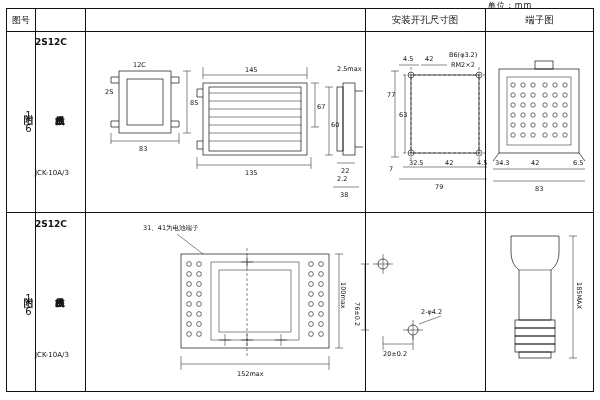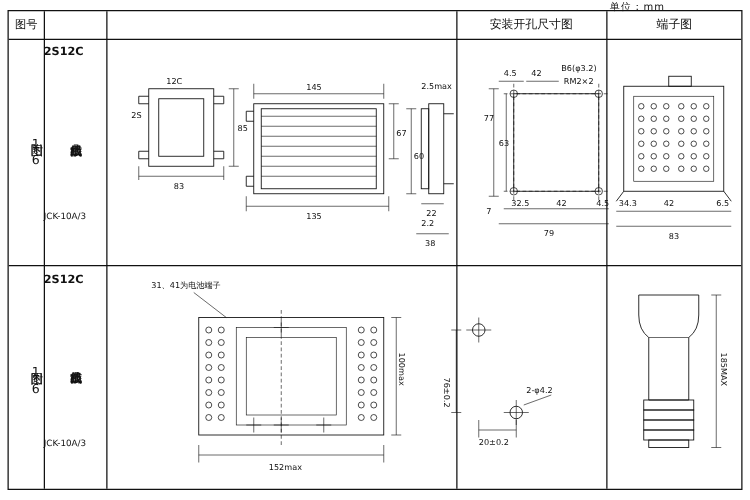--- a/index.html
+++ b/index.html
@@ -200,21 +200,21 @@
     </div>
 
     <div class="cellc vtext" style="left:0;top:215px;width:28px;font-size:10px;line-height:13px;letter-spacing:2px;display:flex;justify-content:center;height:160px;">附图16</div>
 
     <div class="cellc" style="left:28px;top:210px;width:50px;">
       <div style="font-size:9px;font-weight:bold;">2S12C</div>
       <div class="vtext" style="font-size:9.5px;margin:2px auto 0;line-height:12px;height:118px;display:flex;justify-content:center;">凸出式板前接线</div>
       <div style="font-size:7px;margin-top:2px;">JCK-10A/3</div>
     </div>
 
-    <div style="position:absolute;left:78px;top:203px;width:280px;height:179px;">
+    <div style="position:absolute;left:78px;top:203px;width:280px;height:179px;padding-left:22px;">
       <svg width="280" height="179" viewBox="0 0 280 179">
         <text class="txt" x="36" y="18">31、41为电池端子</text>
         <line class="dthin" x1="70" y1="22" x2="96" y2="42"></line>
         <rect class="d" x="74" y="42" width="148" height="94"></rect>
         <rect class="dthin" x="104" y="50" width="88" height="78"></rect>
         <rect class="dthin" x="112" y="58" width="72" height="62"></rect>
 
         <g class="dot">
           <circle cx="82" cy="52" r="2.4"></circle>
             <circle cx="92" cy="52" r="2.4"></circle>

